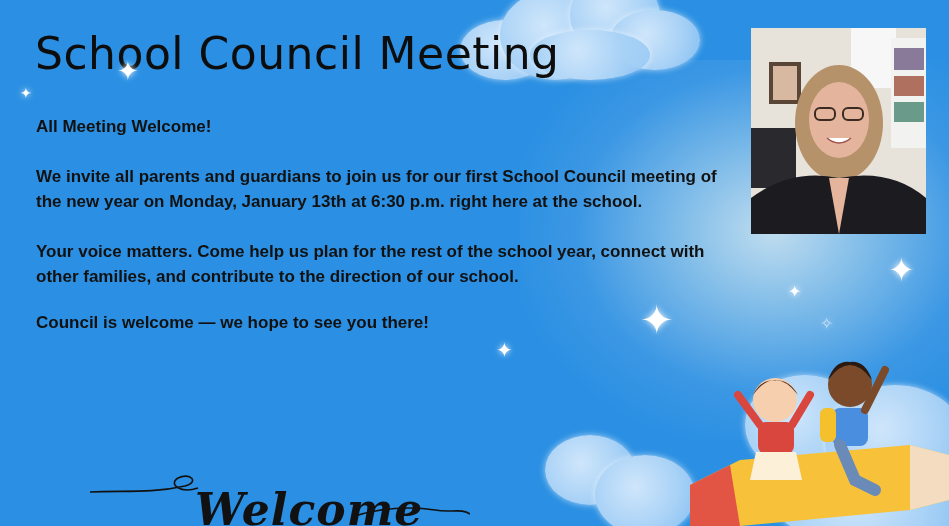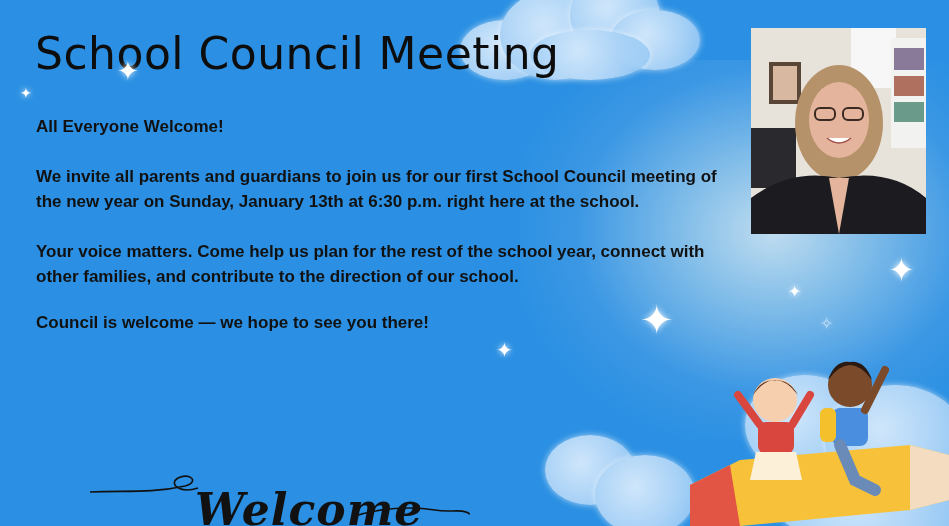--- a/index.html
+++ b/index.html
@@ -64,22 +64,22 @@
   <span style="left:0px; top:10px; width:90px; height:70px;"></span>
   <span style="left:50px; top:30px; width:100px; height:80px;"></span>
   <span style="left:200px; top:-50px; width:120px; height:100px;"></span>
   <span style="left:280px; top:-40px; width:140px; height:110px;"></span>
   <span style="left:230px; top:40px; width:200px; height:80px;"></span>
 </div>
 
 <h1 class="title">School Council Meeting</h1>
 
 <div class="body-text">
-  <p>All Everyone Welcome!</p>
-  <p>We invite all parents and guardians to join us for our first School Council meeting of the new year on Sunday, January 13th at 6:30 p.m. right here at the school.</p>
+  <p>All Meeting Welcome!</p>
+  <p>We invite all parents and guardians to join us for our first School Council meeting of the new year on Monday, January 13th at 6:30 p.m. right here at the school.</p>
   <p class="tight">Your voice matters. Come help us plan for the rest of the school year, connect with other families, and contribute to the direction of our school.</p>
   <p>Council is welcome — we hope to see you there!</p>
 </div>
 
 <div class="welcome-script">
   <svg width="380" height="58" viewBox="0 0 380 58">
     <path d="M0 24 C 30 22, 60 26, 95 18 C 110 14, 100 4, 88 10 C 78 16, 90 26, 108 20" fill="none" stroke="#111" stroke-width="1.6"></path>
     <path d="M265 48 C 290 40, 320 38, 345 42 C 360 45, 372 40, 380 46" fill="none" stroke="#111" stroke-width="1.6"></path>
   </svg>
   <span class="word">Welcome</span>

